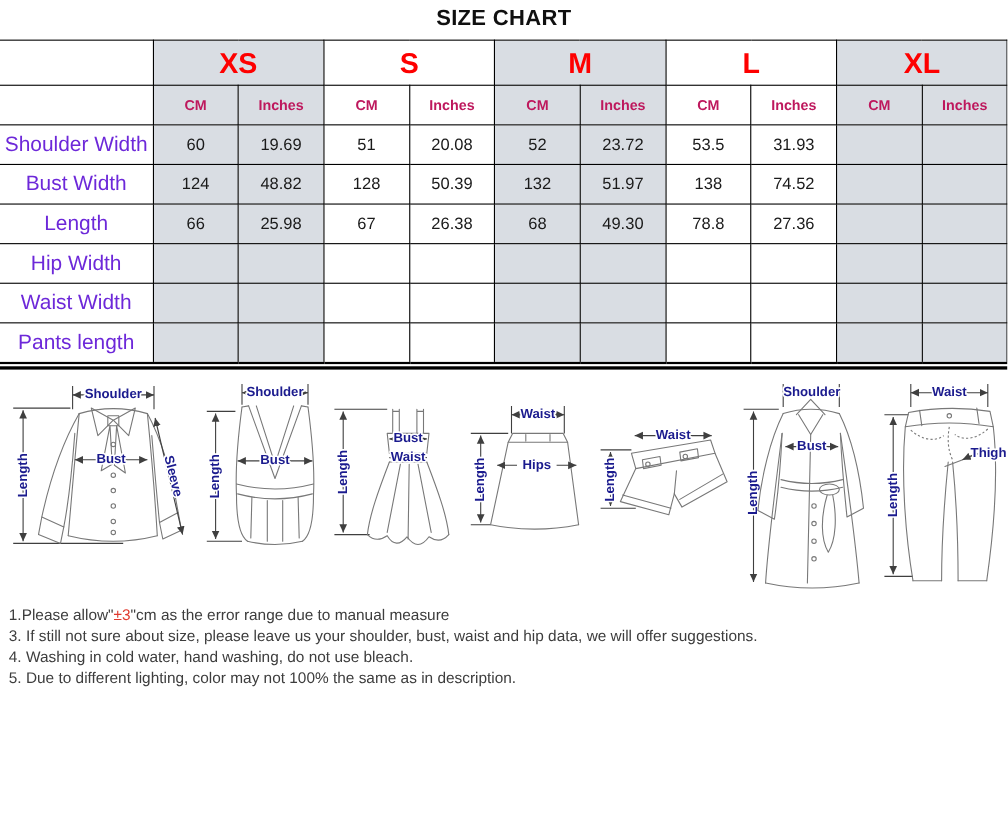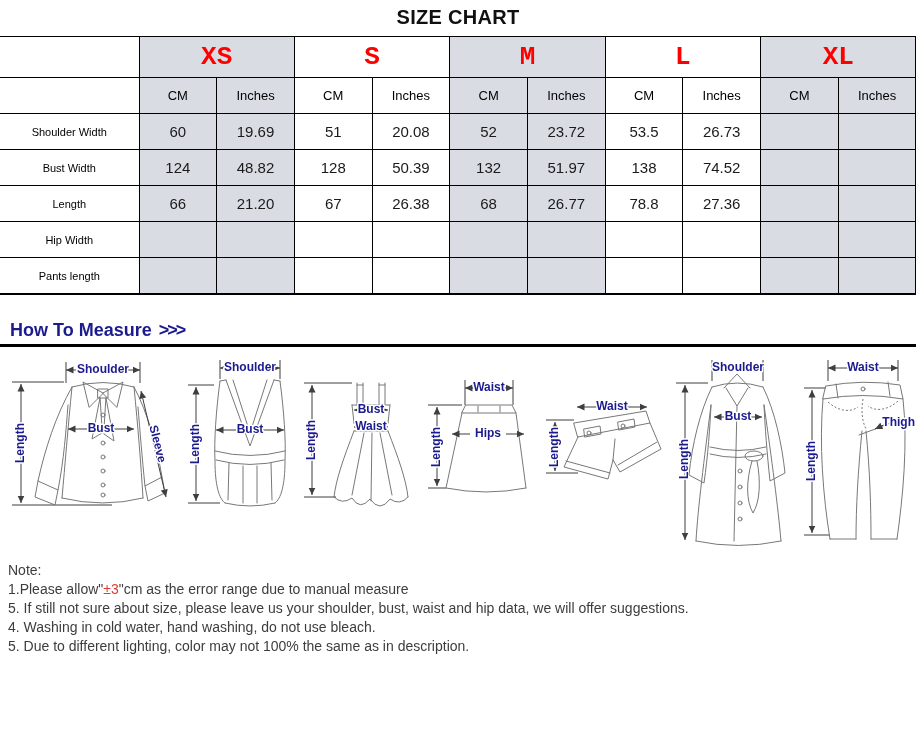--- a/index.html
+++ b/index.html
@@ -4,25 +4,25 @@
 <style>
   html,body{margin:0;padding:0;background:#fff;}
   body{width:916px;height:756px;font-family:"Liberation Sans",sans-serif;}
   .page{position:relative;width:916px;height:756px;background:#fff;overflow:hidden;}
 
   .title{height:36px;line-height:35px;text-align:center;font-size:20px;font-weight:bold;color:#101010;letter-spacing:.3px;}
 
   table.size-table{border-collapse:collapse;table-layout:fixed;width:916px;}
   .size-table th,.size-table td{border:1px solid #000;text-align:center;vertical-align:middle;overflow:hidden;white-space:nowrap;padding:0;}
   .size-table .shade{background:#d9dde3;}
-  .size-table tr.size-row th{height:40px;font-size:26px;font-weight:bold;color:#fe0000;font-family:Liberation Mono, monospace;}
-  .size-table tr.unit-row th{height:35px;font-size:13px;font-weight:normal;color:#000000;}
+  .size-table tr.size-row th{height:40px;font-size:26px;font-weight:bold;color:#fe0000;}
+  .size-table tr.unit-row th{height:35px;font-size:13px;font-weight:bold;color:#be185d;}
   .size-table th.corner,.size-table td.rowlabel{background:#fff;border-left:none;}
   .size-table tbody td{height:35px;}
-  .size-table td.rowlabel{font-size:11px;color:#000000;}
+  .size-table td.rowlabel{font-size:19px;color:#6d28d9;}
   .size-table td.val{font-size:15px;color:#1a1a1a;}
   .size-table tbody tr:last-child td{border-bottom:2px solid #000;}
 
   .measure-head{margin:25px 0 0 10px;height:22px;font-size:18px;font-weight:800;color:#1b1b8e;}
   .measure-head .arrows{margin-left:7px;letter-spacing:-2px;}
   .rule{height:3px;background:#000;margin-top:2px;}
 
   svg.diagrams{display:block;}
   .mline{stroke:#3f3f3f;stroke-width:1;fill:none;}
   .g{stroke:#787878;stroke-width:1;fill:none;stroke-linejoin:round;stroke-linecap:round;}
@@ -80,82 +80,92 @@
     <tbody>
         <tr>
           <td class="rowlabel">Shoulder Width</td>
           <td class="val shade">60</td>
           <td class="val shade">19.69</td>
           <td class="val">51</td>
           <td class="val">20.08</td>
           <td class="val shade">52</td>
           <td class="val shade">23.72</td>
           <td class="val">53.5</td>
-          <td class="val">26.73</td>
+          <td class="val">31.93</td>
           <td class="val shade"></td>
           <td class="val shade"></td>
         </tr>
         <tr>
           <td class="rowlabel">Bust Width</td>
           <td class="val shade">124</td>
           <td class="val shade">48.82</td>
           <td class="val">128</td>
           <td class="val">50.39</td>
           <td class="val shade">132</td>
           <td class="val shade">51.97</td>
           <td class="val">138</td>
           <td class="val">74.52</td>
           <td class="val shade"></td>
           <td class="val shade"></td>
         </tr>
         <tr>
           <td class="rowlabel">Length</td>
           <td class="val shade">66</td>
-          <td class="val shade">21.20</td>
+          <td class="val shade">25.98</td>
           <td class="val">67</td>
           <td class="val">26.38</td>
           <td class="val shade">68</td>
-          <td class="val shade">26.77</td>
+          <td class="val shade">49.30</td>
           <td class="val">78.8</td>
           <td class="val">27.36</td>
           <td class="val shade"></td>
           <td class="val shade"></td>
         </tr>
         <tr>
           <td class="rowlabel">Hip Width</td>
           <td class="val shade"></td>
           <td class="val shade"></td>
           <td class="val"></td>
           <td class="val"></td>
           <td class="val shade"></td>
           <td class="val shade"></td>
           <td class="val"></td>
           <td class="val"></td>
           <td class="val shade"></td>
           <td class="val shade"></td>
         </tr>
         <tr>
+          <td class="rowlabel">Waist Width</td>
+          <td class="val shade"></td>
+          <td class="val shade"></td>
+          <td class="val"></td>
+          <td class="val"></td>
+          <td class="val shade"></td>
+          <td class="val shade"></td>
+          <td class="val"></td>
+          <td class="val"></td>
+          <td class="val shade"></td>
+          <td class="val shade"></td>
+        </tr>
+        <tr>
           <td class="rowlabel">Pants length</td>
           <td class="val shade"></td>
           <td class="val shade"></td>
           <td class="val"></td>
           <td class="val"></td>
           <td class="val shade"></td>
           <td class="val shade"></td>
           <td class="val"></td>
           <td class="val"></td>
           <td class="val shade"></td>
           <td class="val shade"></td>
         </tr>
       </tbody>
   </table>
 
-  <div class="measure-head">
-    <span>How To Measure</span><span class="arrows">&gt;&gt;&gt;</span>
-  </div>
   <div class="rule"></div>
 
   <svg class="diagrams" width="916" height="210" viewBox="0 0 916 210" xmlns="http://www.w3.org/2000/svg">
     <defs>
       <marker id="ah" viewBox="0 0 8 8" refX="7.5" refY="4" markerWidth="8" markerHeight="8" markerUnits="userSpaceOnUse" orient="auto-start-reverse">
         <path d="M0,0.5 L7.5,4 L0,7.5 Z" fill="#3f3f3f"></path>
       </marker>
     </defs>
 
     <g>
@@ -320,20 +330,19 @@
       <path class="g" d="M903,52 C908,96 903,150 897,192"></path>
       <path class="g" d="M866,84 C870,124 871,160 871,192"></path>
       <path class="g" d="M871,192 L897,192"></path>
       <path class="g" d="M859,88 Q876,82 893,75"></path>
       <line class="mline" x1="888" y1="76" x2="875" y2="82" marker-end="url(#ah)"></line>
       <text class="mlabel" style="text-anchor:end" x="915" y="76">Thigh</text>
     </g>
   </svg>
 
   <div class="notes">
-    <div>Note:</div>
     <div><span>1.Please allow"</span><span class="red">±3</span><span>"cm as the error range due to manual measure</span></div>
-    <div>5. If still not sure about size, please leave us your shoulder, bust, waist and hip data, we will offer suggestions.</div>
+    <div>3. If still not sure about size, please leave us your shoulder, bust, waist and hip data, we will offer suggestions.</div>
     <div>4. Washing in cold water, hand washing, do not use bleach.</div>
     <div>5. Due to different lighting, color may not 100% the same as in description.</div>
   </div>
 
 </div>
 
 </body></html>

